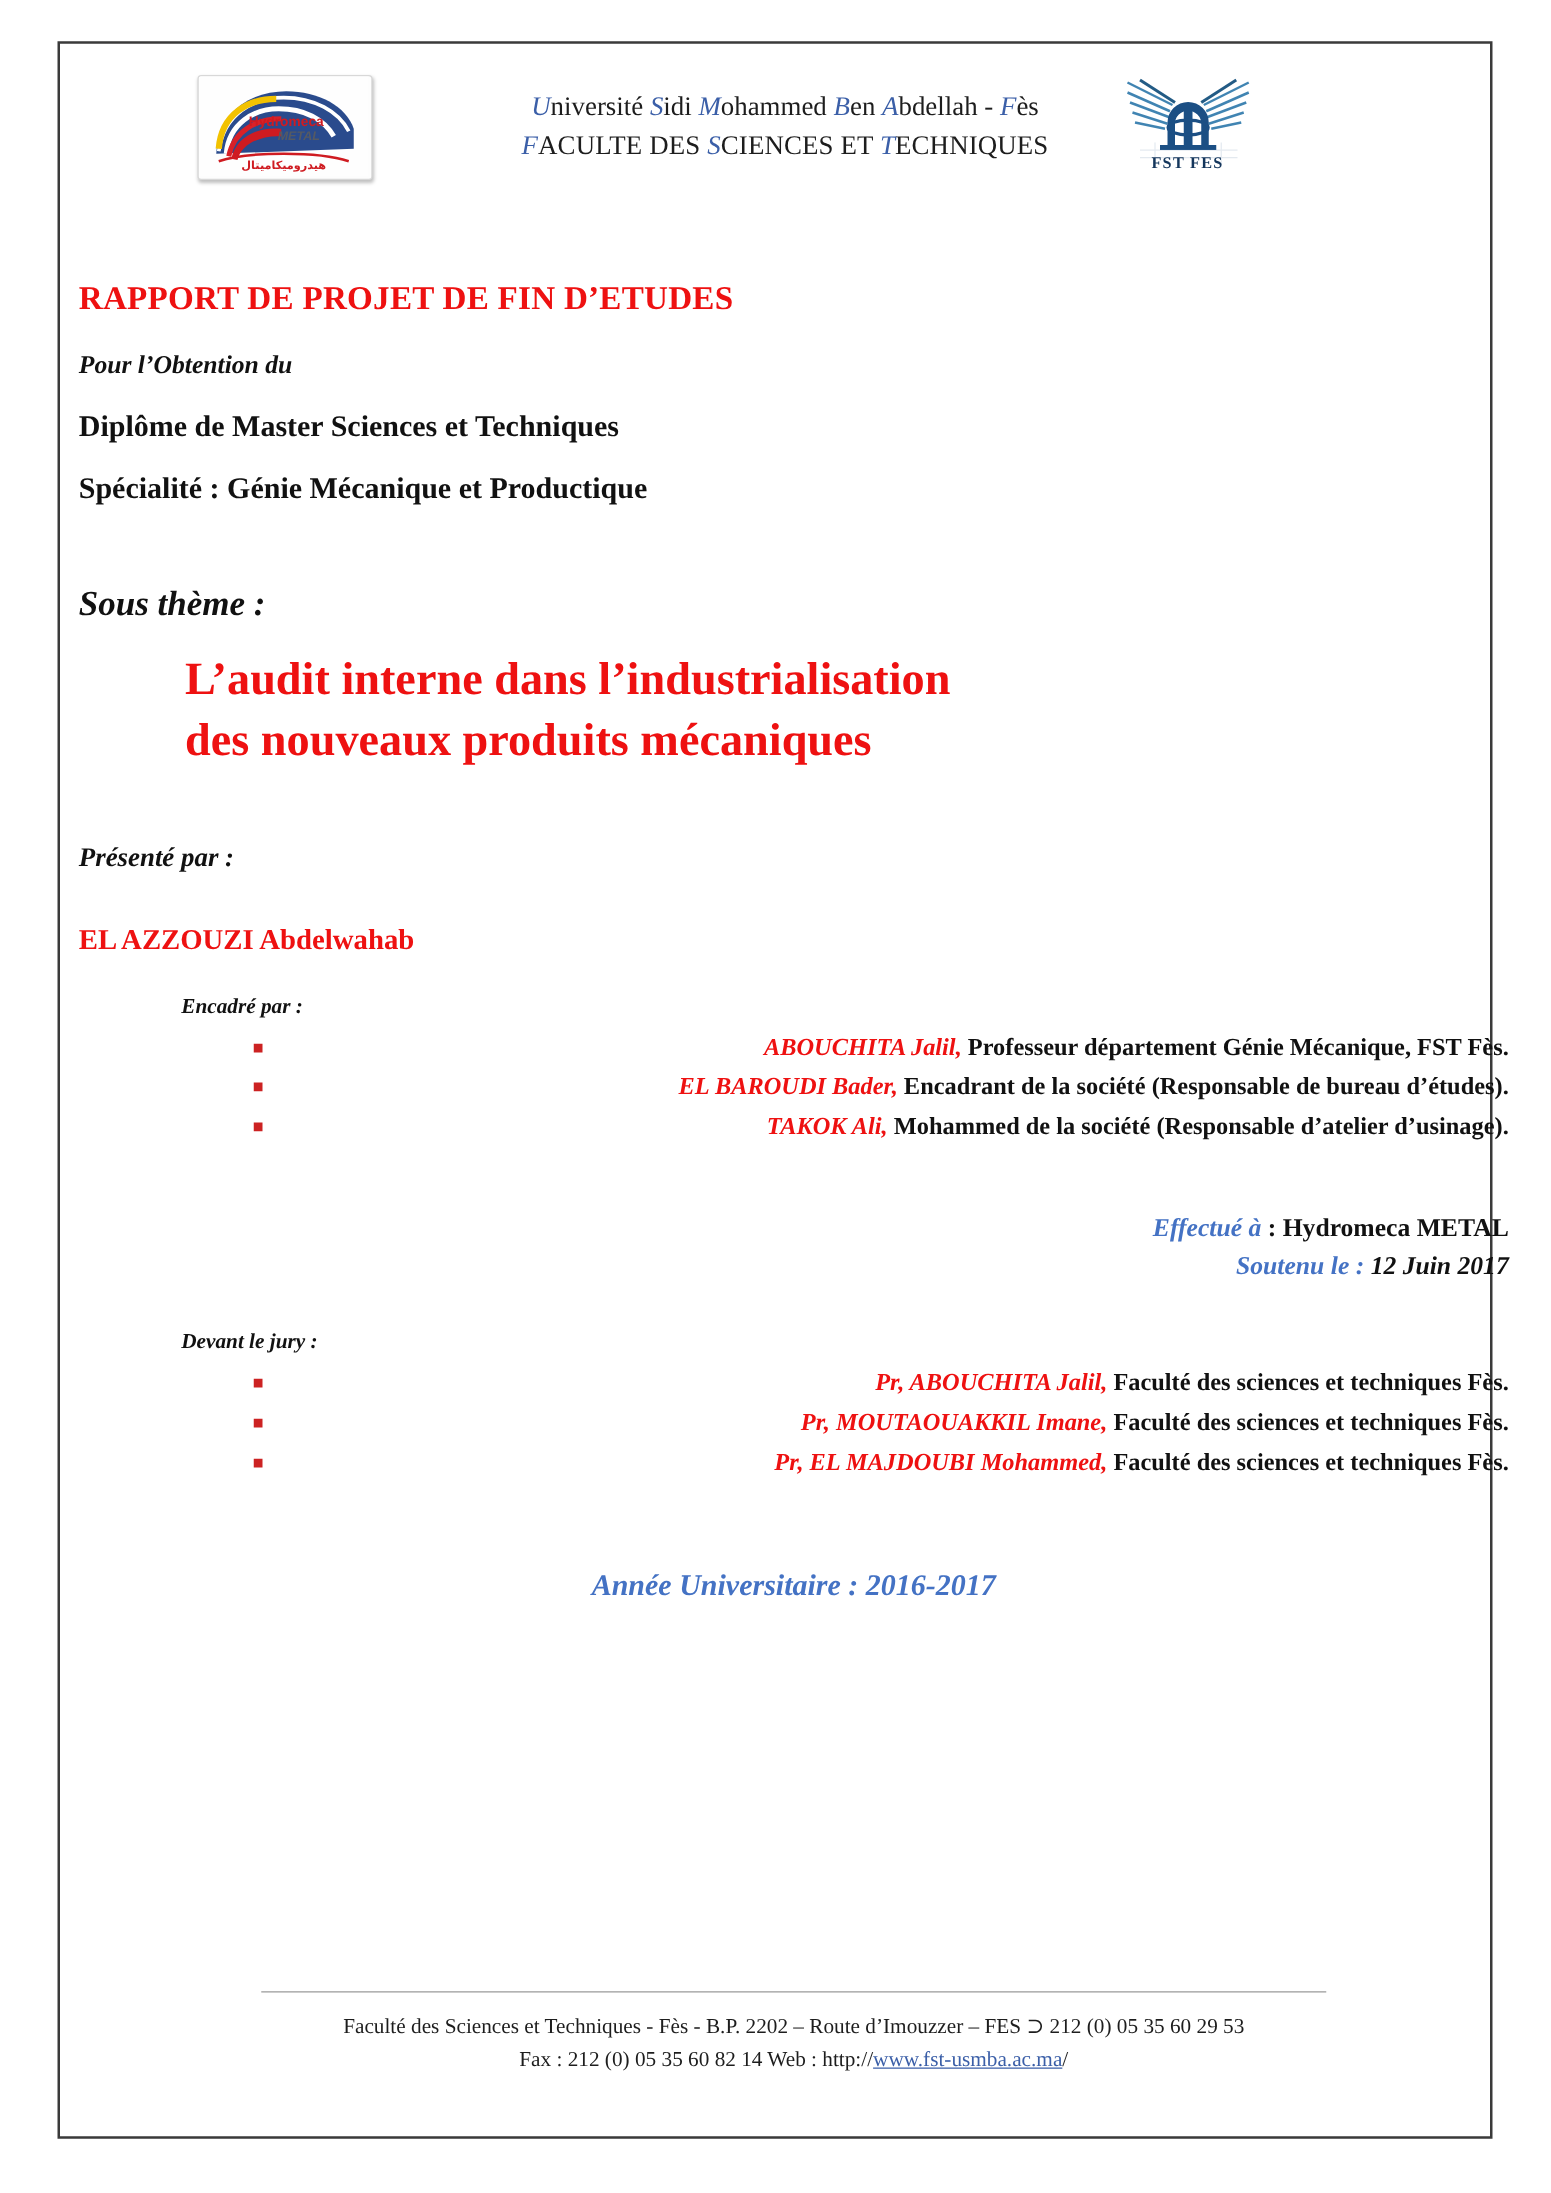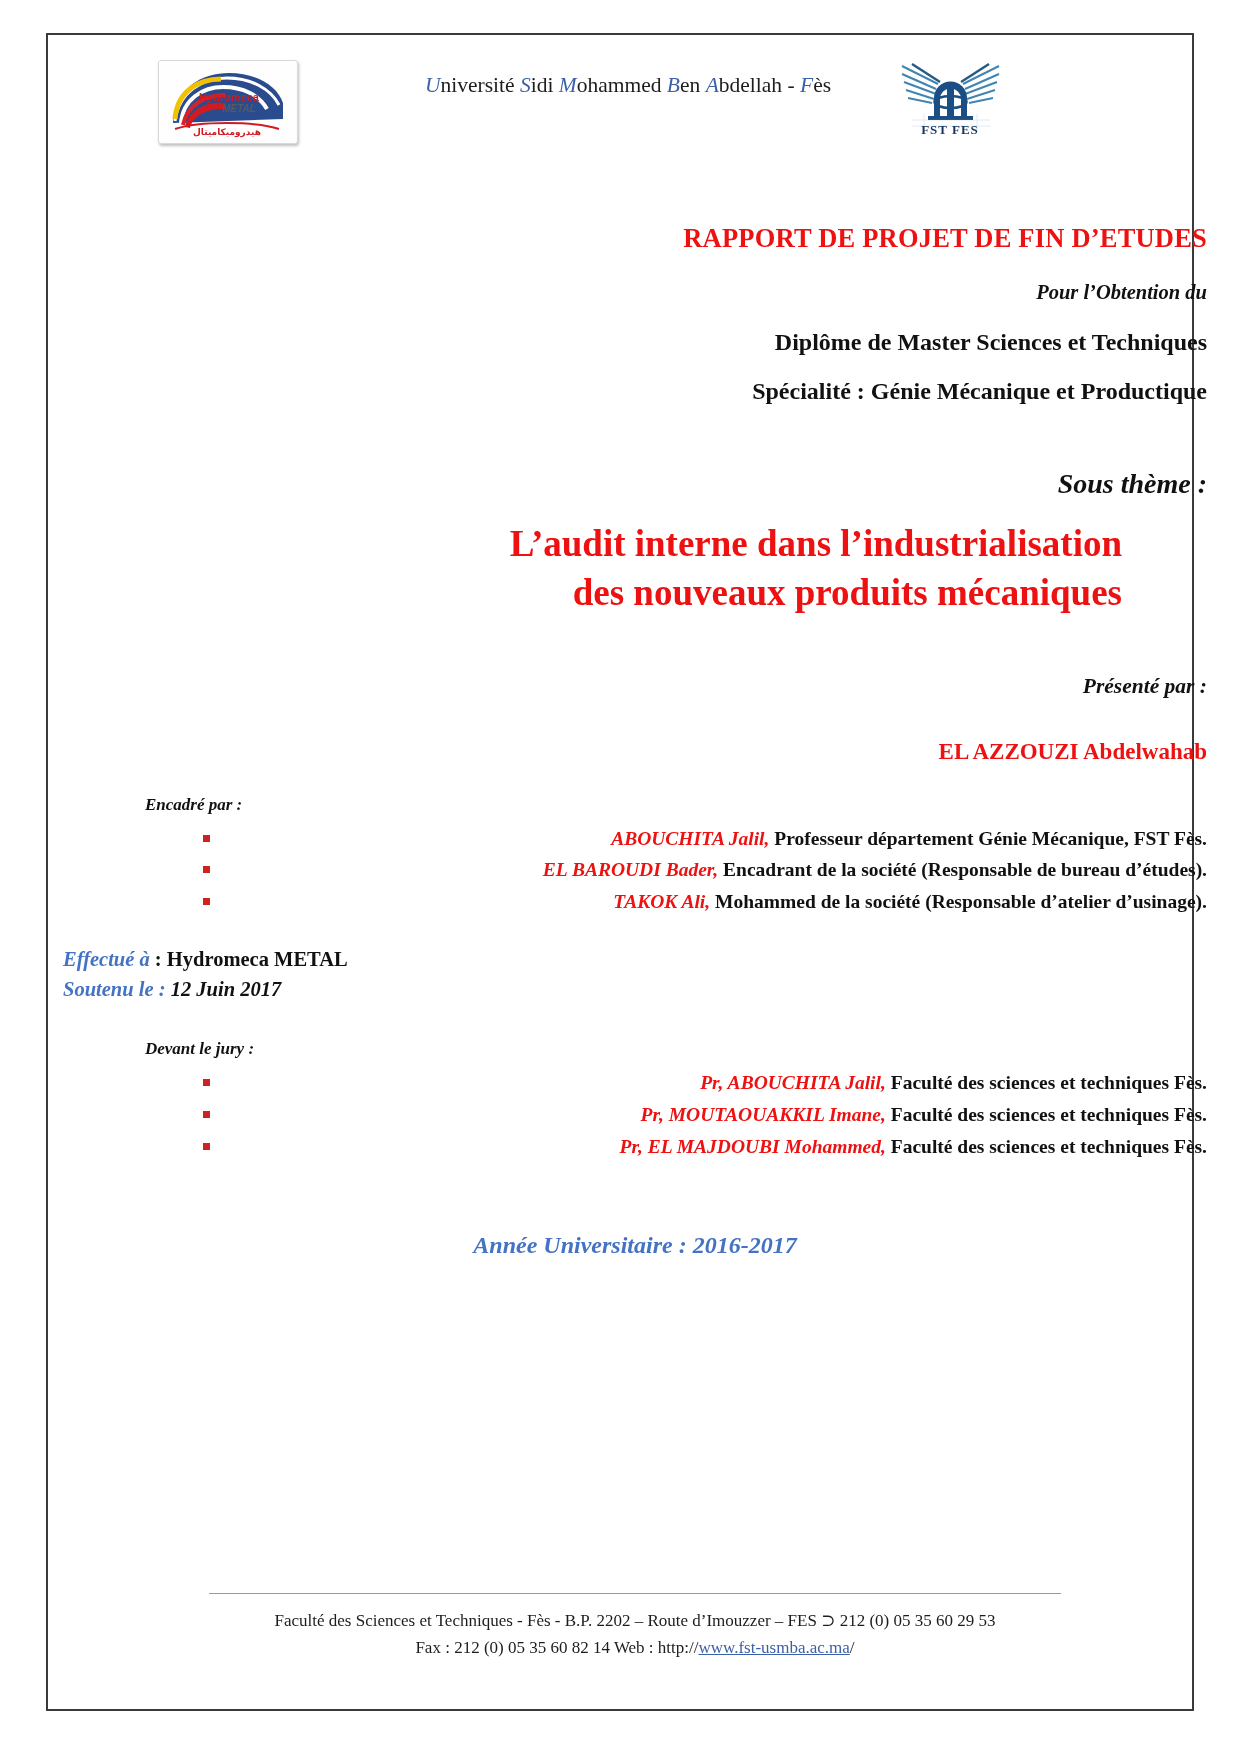--- a/index.html
+++ b/index.html
@@ -85,21 +85,21 @@
   }
 
   
   .content {
     position: absolute;
     left: 0;
     top: 120px;
     width: 100%;
   }
 
-  .t-center { text-align: right; }
+  .t-center { text-align: left; }
 
   .main-title {
     margin-top: 68px;
     font-size: 26.5px;
     font-weight: bold;
     color: #ee1111;
     letter-spacing: 0.2px;
   }
   .sub-obtention {
     margin-top: 27px;
@@ -183,22 +183,22 @@
     background: #cc2222;
     display: block;
   }
   .bullet-list li .nm {
     color: #ee1111;
     font-style: italic;
     font-weight: bold;
   }
 
   .effectue-block {
-    margin-top: 28px;
-    text-align: left;
+    margin-top: 52px;
+    text-align: right;
     line-height: 1.5;
   }
   .effectue-block div {
     font-size: 20.5px;
     font-weight: bold;
   }
   .lbl-blue {
     color: #4472c4;
     font-style: italic;
     font-weight: bold;
@@ -260,20 +260,21 @@
           </g>
           <text x="70" y="40" font-family="Liberation Sans, sans-serif" font-size="11" font-weight="bold" fill="#cf1b21" text-anchor="middle">Hydromeca</text>
           <text x="80" y="51" font-family="Liberation Sans, sans-serif" font-size="10" font-style="italic" font-weight="bold" fill="#555a63" text-anchor="middle">METAL</text>
           <path d="M16 68 C 40 60, 96 60, 120 68" fill="none" stroke="#cf1b21" stroke-width="2"></path>
           <text x="68" y="74" font-family="DejaVu Sans, sans-serif" font-size="9" font-weight="bold" fill="#cf1b21" text-anchor="middle">هيدروميكاميتال</text>
         </svg>
       </div>
 
       <div class="univ-title">
         <span class="ln1"><span class="cap-blue">U</span><span class="rest-dark">niversité </span><span class="cap-blue">S</span><span class="rest-dark">idi </span><span class="cap-blue">M</span><span class="rest-dark">ohammed </span><span class="cap-blue">B</span><span class="rest-dark">en </span><span class="cap-blue">A</span><span class="rest-dark">bdellah - </span><span class="cap-blue">F</span><span class="rest-dark">ès</span></span>
+        <span class="ln2"><span class="cap-blue">F</span><span class="rest-dark">ACULTE DES </span><span class="cap-blue">S</span><span class="rest-dark">CIENCES ET </span><span class="cap-blue">T</span><span class="rest-dark">ECHNIQUES</span></span>
       </div>
 
       <div class="logo-fst">
         <svg width="105" height="82" viewBox="0 0 105 82">
           <rect x="0" y="0" width="105" height="82" fill="#ffffff"></rect>
           <g stroke="#1f6fa5" stroke-width="2" fill="none" opacity="0.85">
             <path d="M4 8 L40 26"></path>
               <path d="M4 16 L38 31"></path>
               <path d="M6 24 L38 36"></path>
             <path d="M8 32 L36 41"></path>

